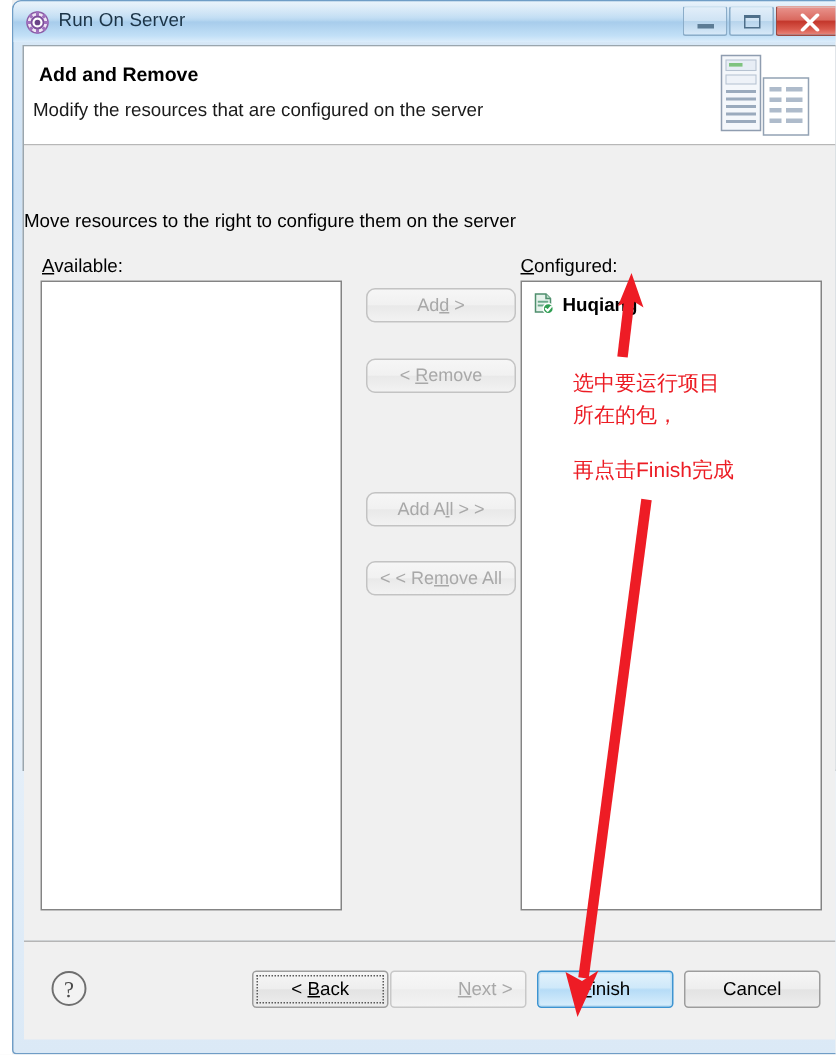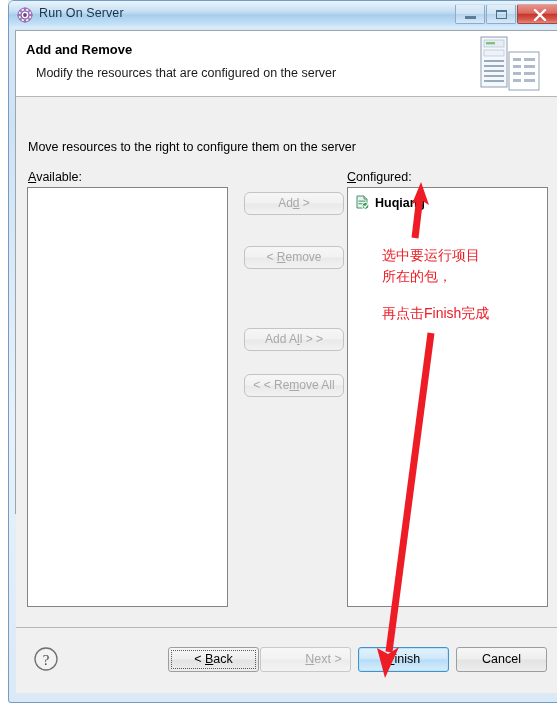--- a/index.html
+++ b/index.html
@@ -139,21 +139,21 @@
   .wizard-title {
     position: absolute;
     left: 10px;
     top: 11px;
     font-size: 13px;
     font-weight: bold;
     color: #000000;
   }
   .wizard-desc {
     position: absolute;
-    left: 20px;
+    left: 6px;
     top: 35px;
     font-size: 12.5px;
     color: #1a1a1a;
   }
   .header-art {
     position: absolute;
     right: 12px;
     top: 4px;
     width: 70px;
     height: 58px;
@@ -163,21 +163,21 @@
   .wizard-body {
     position: absolute;
     left: 0;
     top: 66px;
     width: 541px;
     height: 530px;
     background: #f0f0f0;
   }
   .intro-text {
     position: absolute;
-    left: 12px;
+    left: 0;
     top: 43px;
     font-size: 12.5px;
     color: #000;
   }
   .col-label {
     position: absolute;
     font-size: 12.5px;
     color: #000;
     top: 73px;
   }
@@ -408,21 +408,21 @@
               <rect x="4.5" y="9" width="7" height="1.3" fill="#6aa98a"></rect>
               <circle cx="11.5" cy="11.8" r="3.4" fill="#2f9e52" stroke="#ffffff" stroke-width="1"></circle>
               <path d="M9.9 11.9 l1.2 1.3 l2.2 -2.6" stroke="#ffffff" stroke-width="1.4" fill="none" stroke-linecap="round" stroke-linejoin="round"></path>
             </svg>
           </span>
           <span class="label">Huqiang</span>
         </div>
       </div>
 
       <div class="mid-btn" style="top:95px;"><span>Ad</span><span class="mn">d</span><span> &gt;</span></div>
-      <div class="mid-btn" style="top:149px;text-align:center;"><span>&lt; </span><span class="mn">R</span><span>emove</span></div>
+      <div class="mid-btn" style="top:142px;text-align:center;"><span>&lt; </span><span class="mn">R</span><span>emove</span></div>
       <div class="mid-btn" style="top:231px;"><span>Add A</span><span class="mn">l</span><span>l &gt; &gt;</span></div>
       <div class="mid-btn" style="top:277px;"><span>&lt; &lt; Re</span><span class="mn">m</span><span>ove All</span></div>
     </div>
 
     <div class="bottom-sep"></div>
 
     <div class="bottom-bar">
       <span class="help-icon">
         <svg width="26" height="26" viewBox="0 0 26 26">
           <circle cx="13" cy="13" r="11" fill="#f3f3f3" stroke="#6f6f6f" stroke-width="1.3"></circle>

